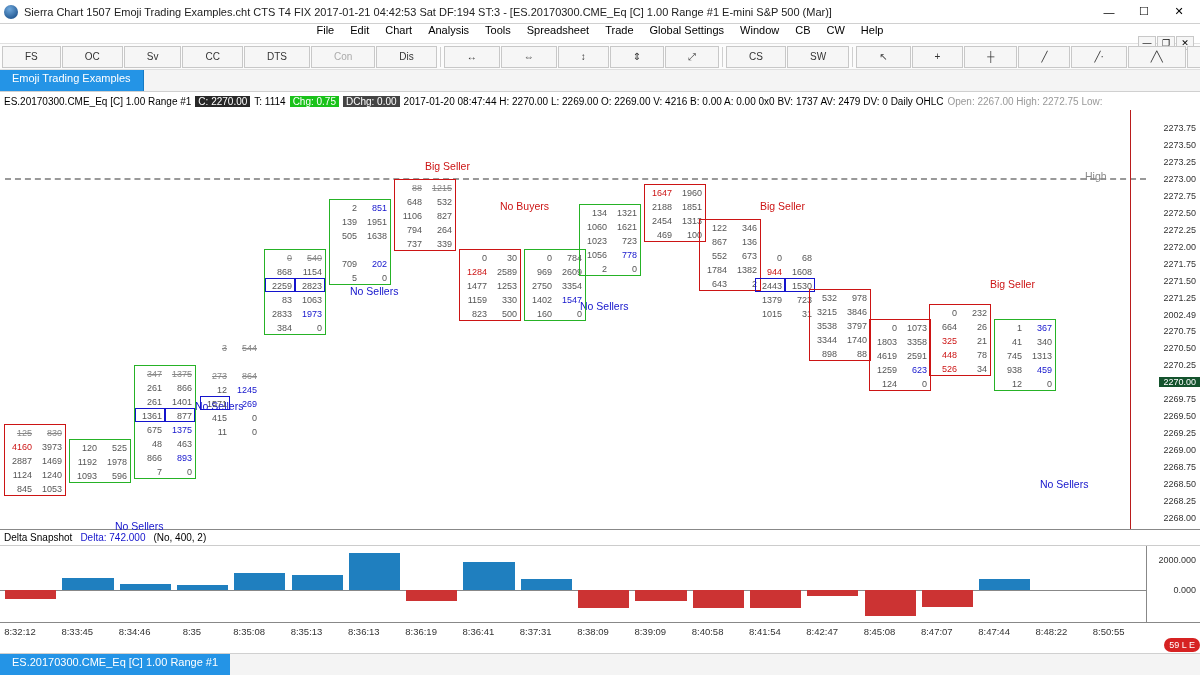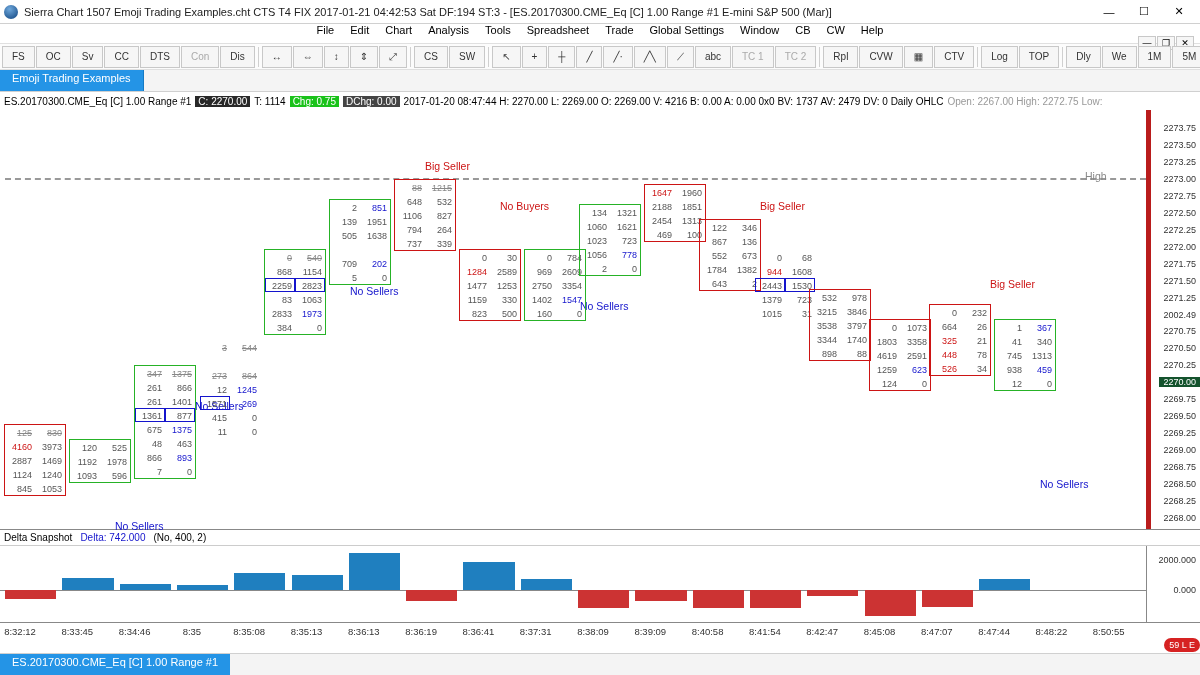--- a/index.html
+++ b/index.html
@@ -8,35 +8,35 @@
 .titlebar .globe { width: 14px; height: 14px; background: radial-gradient(circle at 40% 30%, #6fa8dc, #2a6099 70%); border-radius: 50%; margin-right: 6px; }
 .titlebar .title { flex: 1; font-size: 11px; color: #222; }
 .winbtns { display: flex; gap: 1px; }
 .winbtn { width: 34px; height: 20px; display: flex; align-items: center; justify-content: center; font-size: 11px; }
 .menubar { height: 20px; display: flex; align-items: center; padding: 0 2px; border-bottom: 1px solid #e0e0e0; flex-direction: column; }
 .menubar .m { padding: 2px 8px; font-size: 11px; cursor: default; }
 .menubar .globe { width: 13px; height: 13px; background: radial-gradient(circle at 40% 30%, #6fa8dc, #2a6099 70%); border-radius: 50%; margin: 0 4px 0 2px; }
 .mdi-btns { margin-left: auto; display: flex; gap: 1px; padding-right: 4px; }
 .mdi-btn { width: 18px; height: 14px; border: 1px solid #c8c8c8; background: #f6f6f6; display: flex; align-items: center; justify-content: center; font-size: 9px; }
 .toolbar { height: 26px; display: flex; align-items: center; padding: 0 2px; border-bottom: 1px solid #e0e0e0; gap: 1px; background: #fcfcfc; }
-.tbtn { min-width: 24px; height: 22px; padding: 0 9px; border: 1px solid #c8c8c8; background: #f6f6f6; display: flex; align-items: center; justify-content: center; font-size: 10px; color: #333; white-space: nowrap; }
+.tbtn { min-width: 24px; height: 22px; padding: 0 22px; border: 1px solid #c8c8c8; background: #f6f6f6; display: flex; align-items: center; justify-content: center; font-size: 10px; color: #333; white-space: nowrap; }
 .tbtn.dim { color: #aaa; }
 .tdiv { width: 1px; height: 20px; background: #d0d0d0; margin: 0 2px; }
 .status-df { height: 34px; padding: 0 8px; background: #bef264; color: #000; font-size: 10px; display: flex; align-items: center; margin-left: 4px; }
 .tab-row { height: 22px; background: #f4f4f4; display: flex; border-bottom: 1px solid #d0d0d0; }
 .tab { padding: 2px 12px; background: #2494e6; color: #fff; font-size: 11px; border-right: 1px solid #157ac4; }
 .infoline { height: 18px; display: flex; align-items: center; padding: 0 4px; font-size: 10px; gap: 4px; white-space: nowrap; overflow: hidden; }
 .infoline span { white-space: nowrap; }
 .il-black { color: #000; }
 .il-dark { background: #282828; color: #fff; padding: 0 3px; }
 .il-green { background: #1ac21a; color: #fff; padding: 0 3px; }
 .il-gray { background: #444; color: #fff; padding: 0 3px; }
 .il-dim { color: #999; }
 .main { position: relative; height: 420px; border-bottom: 1px solid #888; }
-.yaxis { position: absolute; right: 0; top: 0; width: 54px; height: 100%; border-left: 5px solid #b91c1c; }
+.yaxis { position: absolute; right: 0; top: 0; width: 70px; height: 100%; border-left: 1px solid #b91c1c; }
 .ylab { position: absolute; right: 4px; font-size: 9px; color: #333; transform: translateY(-50%); }
 .ylab.hl { background: #14532d; color: #fff; padding: 0 4px; right: 0; }
 .chart { position: absolute; left: 0; right: 54px; top: 0; bottom: 0; }
 .ann { position: absolute; font-size: 10.5px; }
 .ann.red { color: #cc1414; }
 .ann.blue { color: #1414cc; }
 .ann.gray { color: #888; }
 .fp { position: absolute; }
 .fprow { display: flex; height: 14px; line-height: 14px; }
 .fpcell { width: 30px; padding: 0 2px; text-align: right; font-size: 9px; color: #555; border: 1px solid transparent; }

